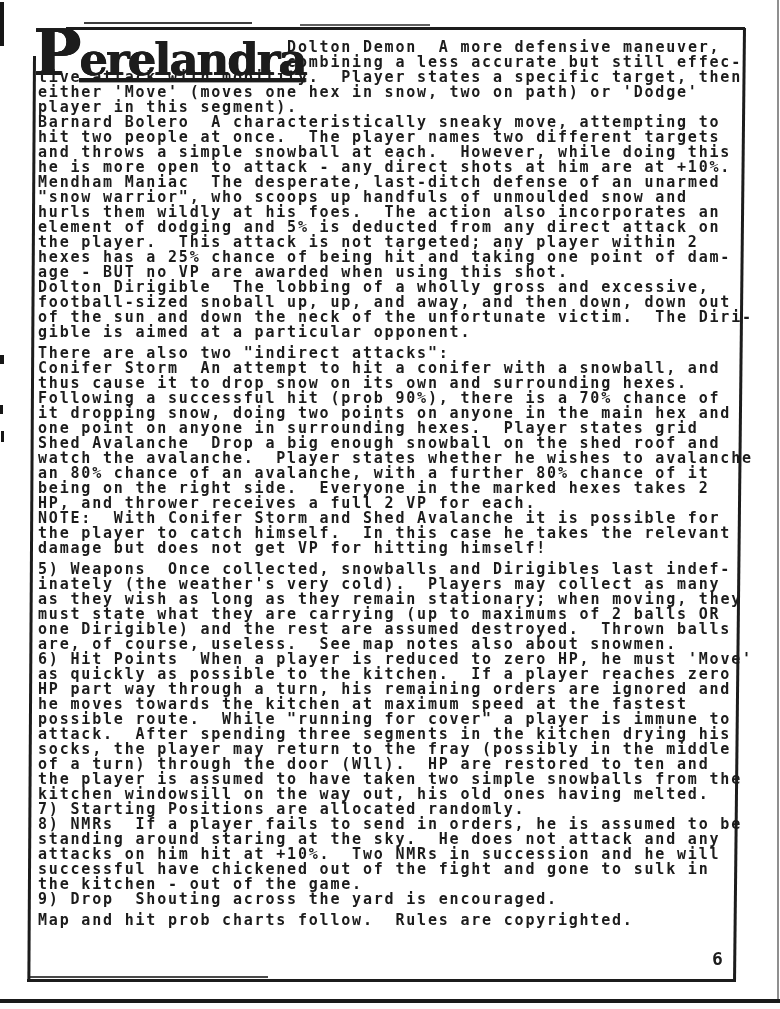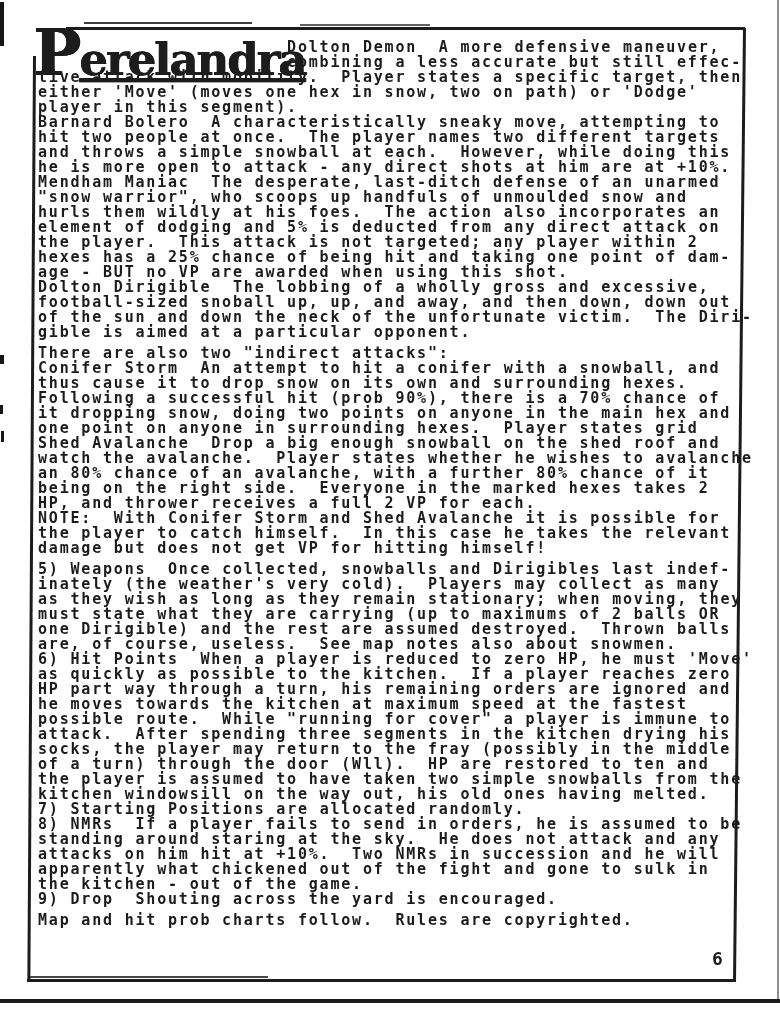--- a/index.html
+++ b/index.html
@@ -112,21 +112,21 @@
       <div class="line"><span>possible route.  While "running for cover" a player is immune to</span></div>
       <div class="line"><span>attack.  After spending three </span><span class="u">segments</span><span> in the kitchen drying his</span></div>
       <div class="line"><span>socks, the player may return to the fray (possibly in the middle</span></div>
       <div class="line"><span>of a turn) through the door (Wll).  HP are restored to ten and</span></div>
       <div class="line"><span>the player is assumed to have taken two simple snowballs from the</span></div>
       <div class="line"><span>kitchen windowsill on the way out, his old ones having melted.</span></div>
       <div class="line"><span>7) </span><span class="u">Starting</span><span> </span><span class="u">Positions</span><span> are allocated randomly.</span></div>
       <div class="line"><span>8) </span><span class="u">NMRs</span><span>  If a player fails to send in orders, he is assumed to be</span></div>
       <div class="line"><span>standing around staring at the sky.  He does not attack and any</span></div>
       <div class="line"><span>attacks on him hit at +10%.  Two NMRs in succession and he will</span></div>
-      <div class="line"><span>apparently what chickened out of the fight and gone to sulk in</span></div>
+      <div class="line"><span>successful have chickened out of the fight and gone to sulk in</span></div>
       <div class="line"><span>the kitchen - out of the game.</span></div>
       <div class="line"><span>9) </span><span class="u">Drop</span><span>  Shouting across the yard is encouraged.</span></div>
       <div class="line gap"><span>Map and hit prob charts follow.  Rules are copyrighted.</span></div>
     </div>
 
   <div class="page-number">6</div>
 
   <div class="artifact a-nub"></div>
   <div class="artifact a-t1"></div>
   <div class="artifact a-t2"></div>

